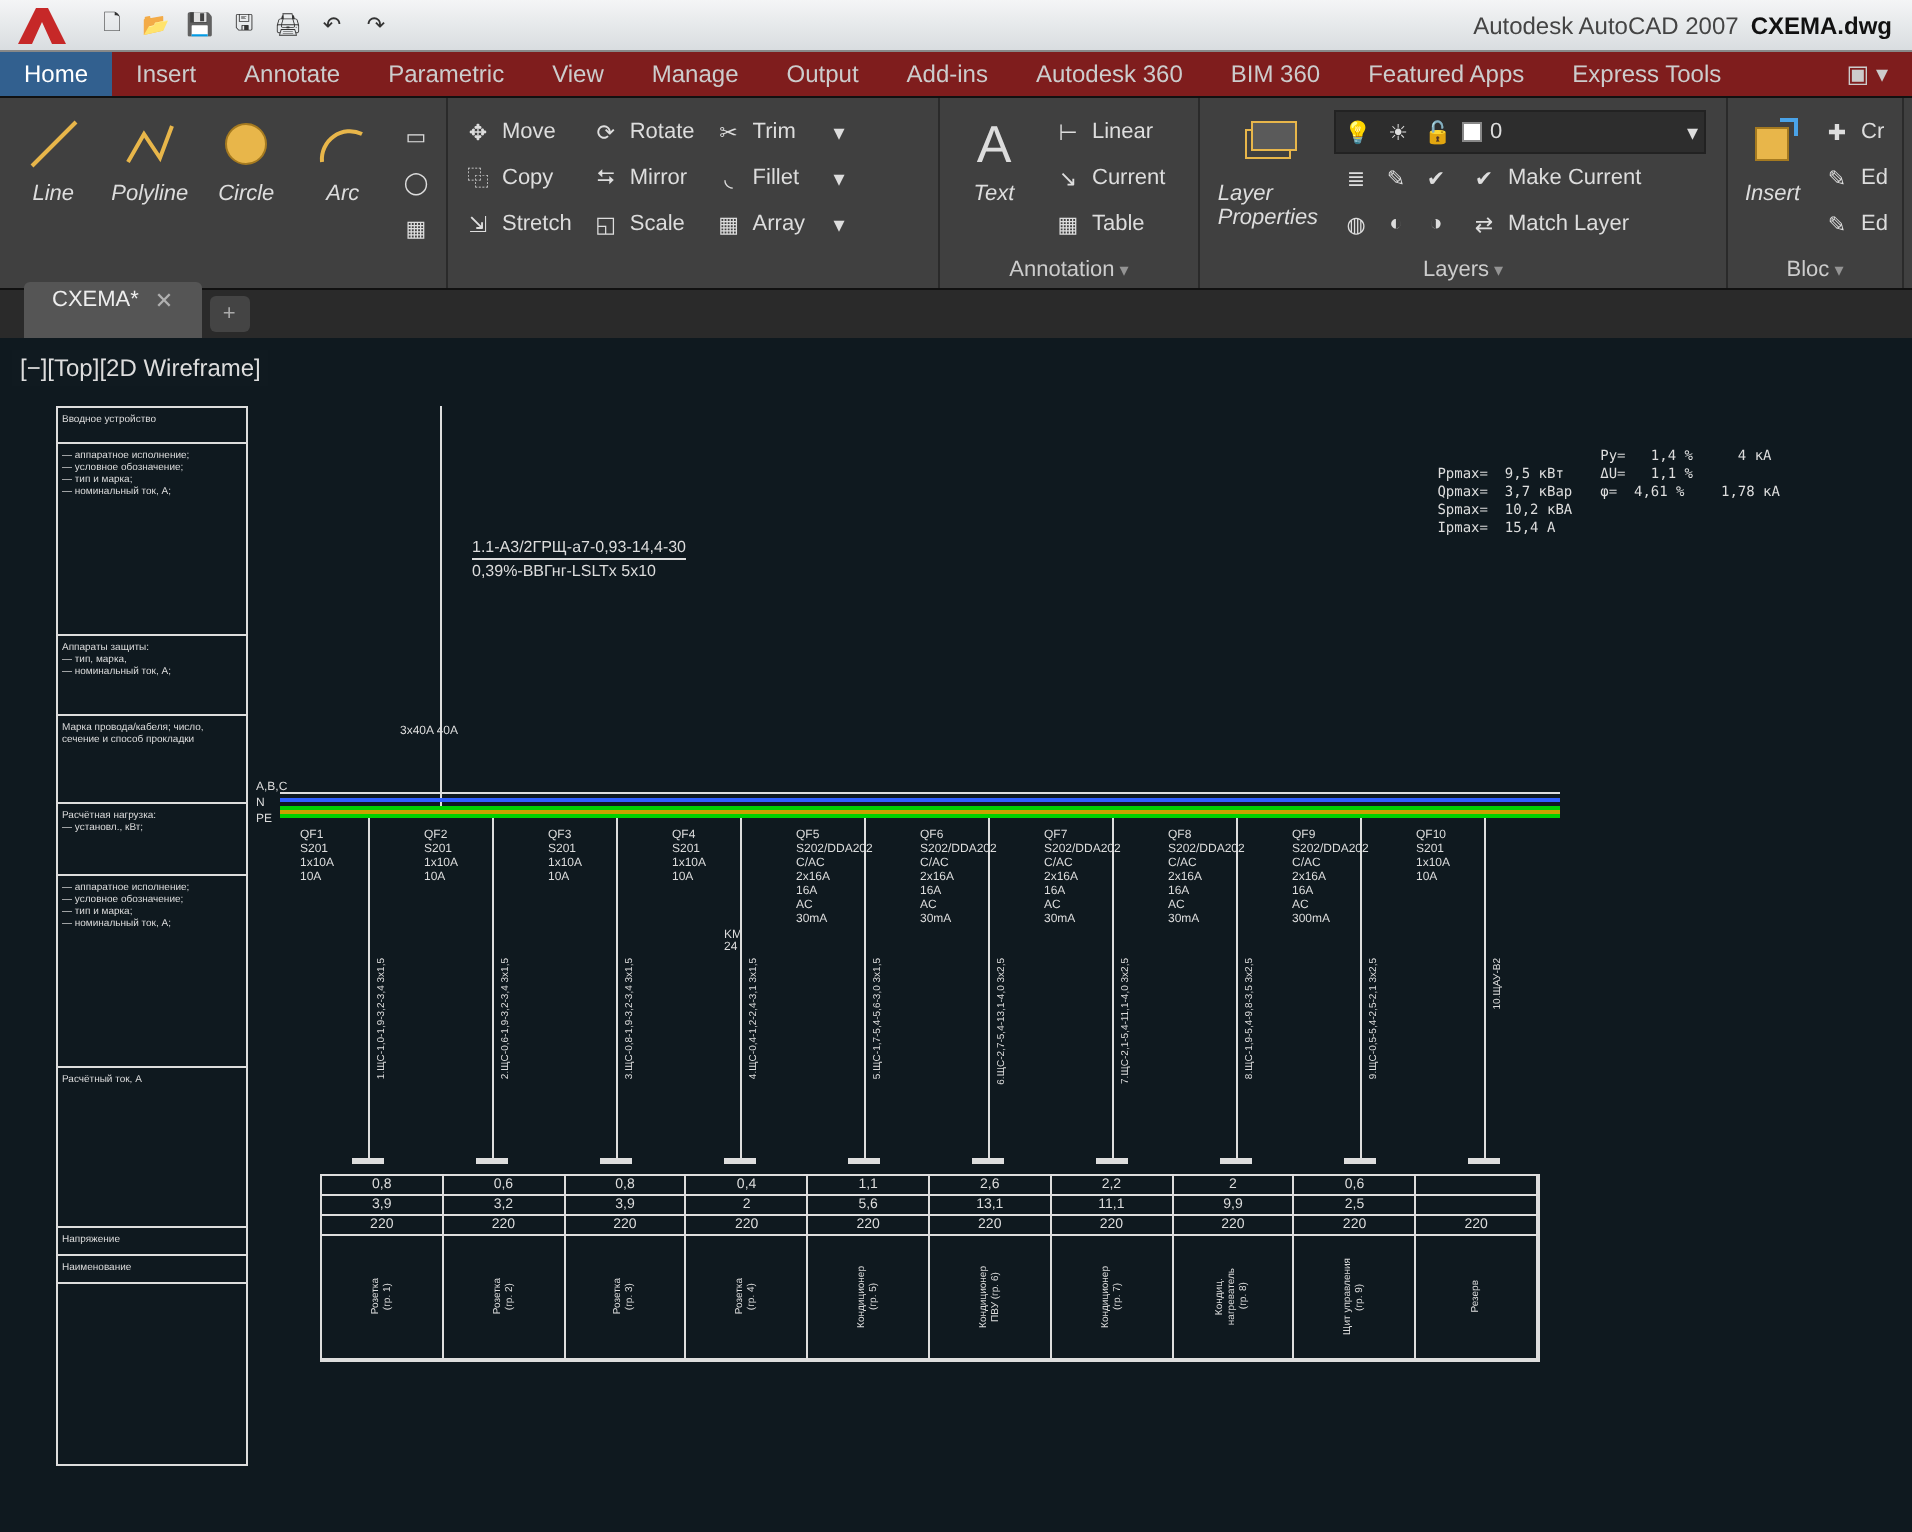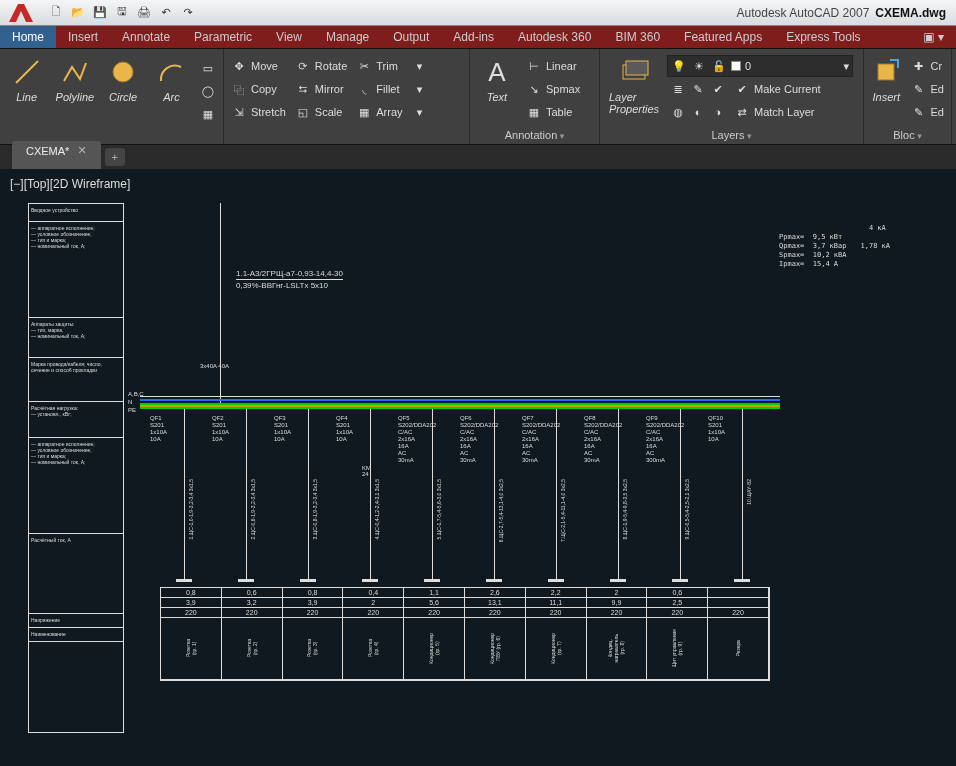--- a/index.html
+++ b/index.html
@@ -99,21 +99,21 @@
     height: 24px;
     background: #2a2a2a;
     display: flex; align-items: center;
     padding-left: 12px; gap: 4px;
   }
   .doc-tab {
     background: #555; color: #eee;
     padding: 3px 14px 17px 14px;
     border-radius: 3px 3px 0 0;
     font-size: 11px;
-    display: flex; align-items: flex-end; gap: 8px;
+    display: flex; align-items: center; gap: 8px;
     cursor: pointer;
   }
   .doc-tab .x { opacity: .6; }
   .add-tab {
     width: 20px; height: 18px; background: #444; color: #aaa;
     display: flex; align-items: center; justify-content: center;
     border-radius: 3px; cursor: pointer;
   }
 
   .canvas-area {
@@ -378,21 +378,21 @@
         <div class="ic" style="font-size:26px;color:#ddd">A</div>
         <span>Text</span>
       </div>
       <div class="col" style="padding-top:4px">
         <div class="smbtn">
             <div class="ic">⊢</div>
             <span>Linear</span>
           </div>
         <div class="smbtn">
             <div class="ic">↘</div>
-            <span>Spmax</span>
+            <span>Current</span>
           </div>
         <div class="smbtn">
             <div class="ic">▦</div>
             <span>Table</span>
           </div>
       </div>
     </div>
     <div class="panel-title">Annotation</div>
   </div>
 
@@ -634,20 +634,23 @@
 10A</div>
             <div class="vert">10.ЩАУ-В2  </div>
           </div>
         </div>
 
       <div class="data-block">
         <div class="colb" style="padding-top:18px">Ppmax=  9,5 кВт
 Qpmax=  3,7 кВар
 Spmax=  10,2 кВА
 Ipmax=  15,4 А</div>
+        <div class="colb" style="padding-top:9px">Py=   1,4 %
+ΔU=   1,1 %
+φ=  4,61 %</div>
         <div class="colb" style="padding-top:9px">  4 кА
 
 1,78 кА</div>
       </div>
 
       <div class="lower-table" id="lower-table">
           <div class="trow">
             <div class="tcell">0,8</div>
             <div class="tcell">0,6</div>
             <div class="tcell">0,8</div>

